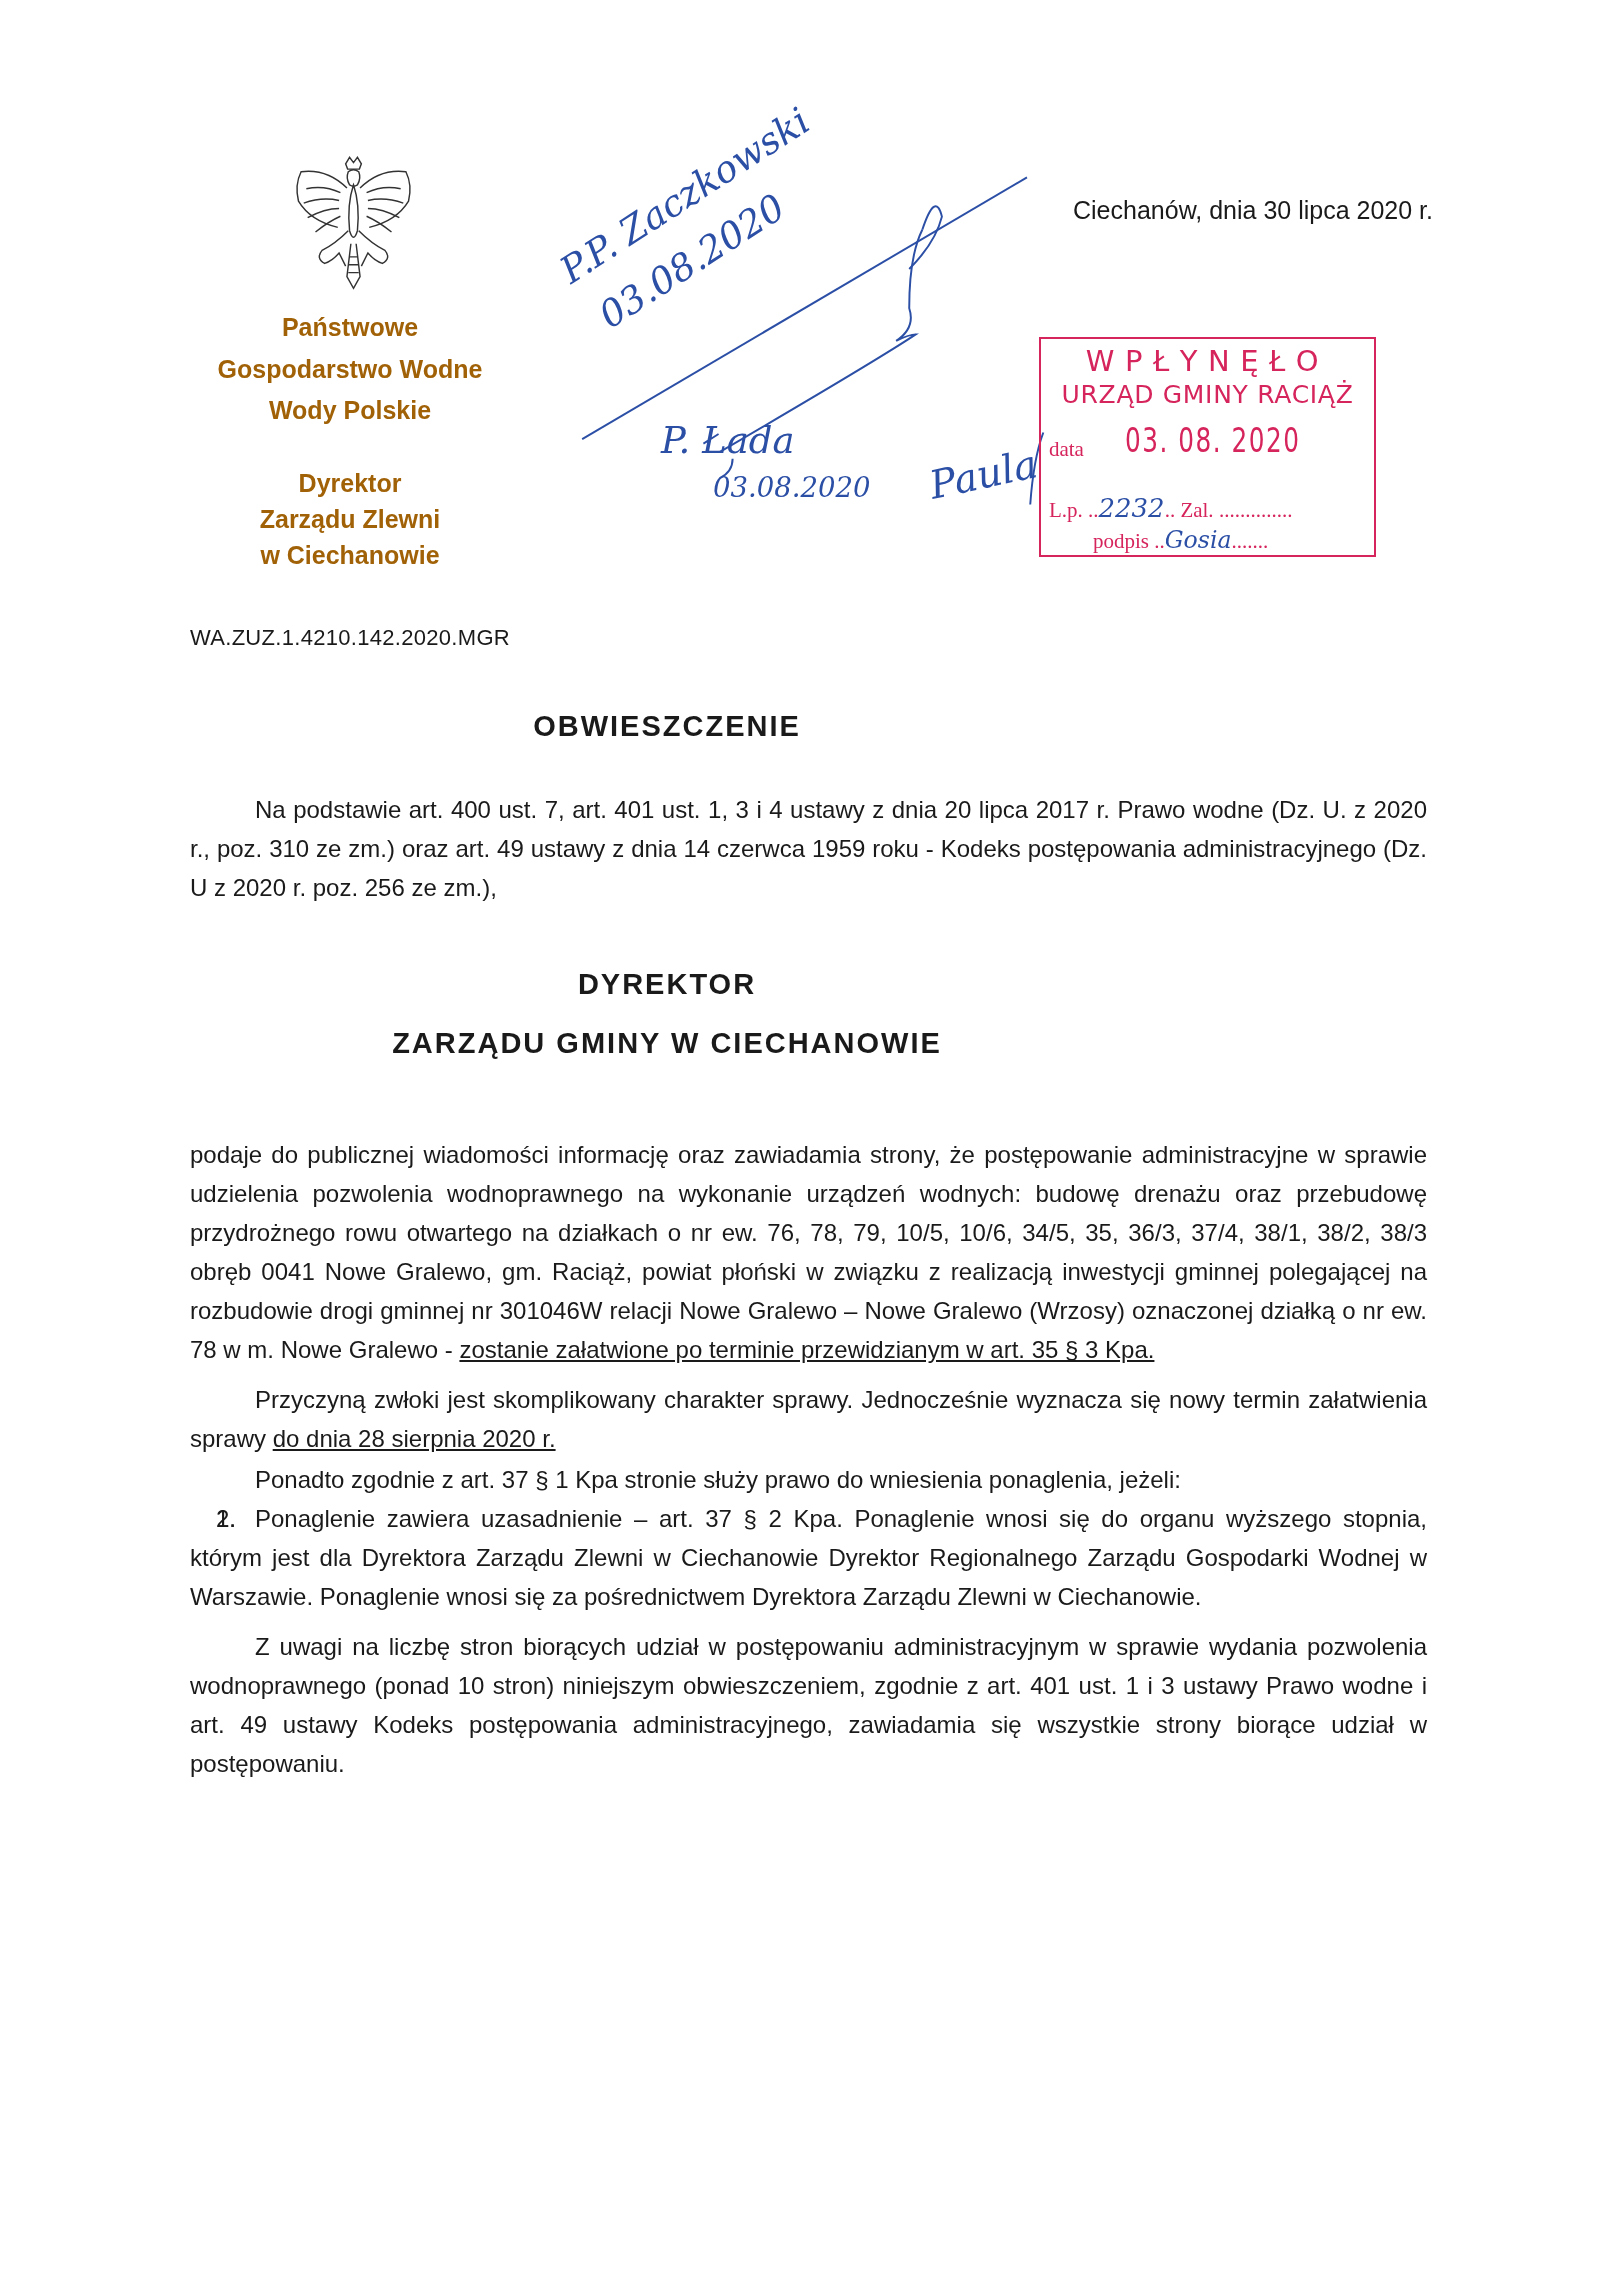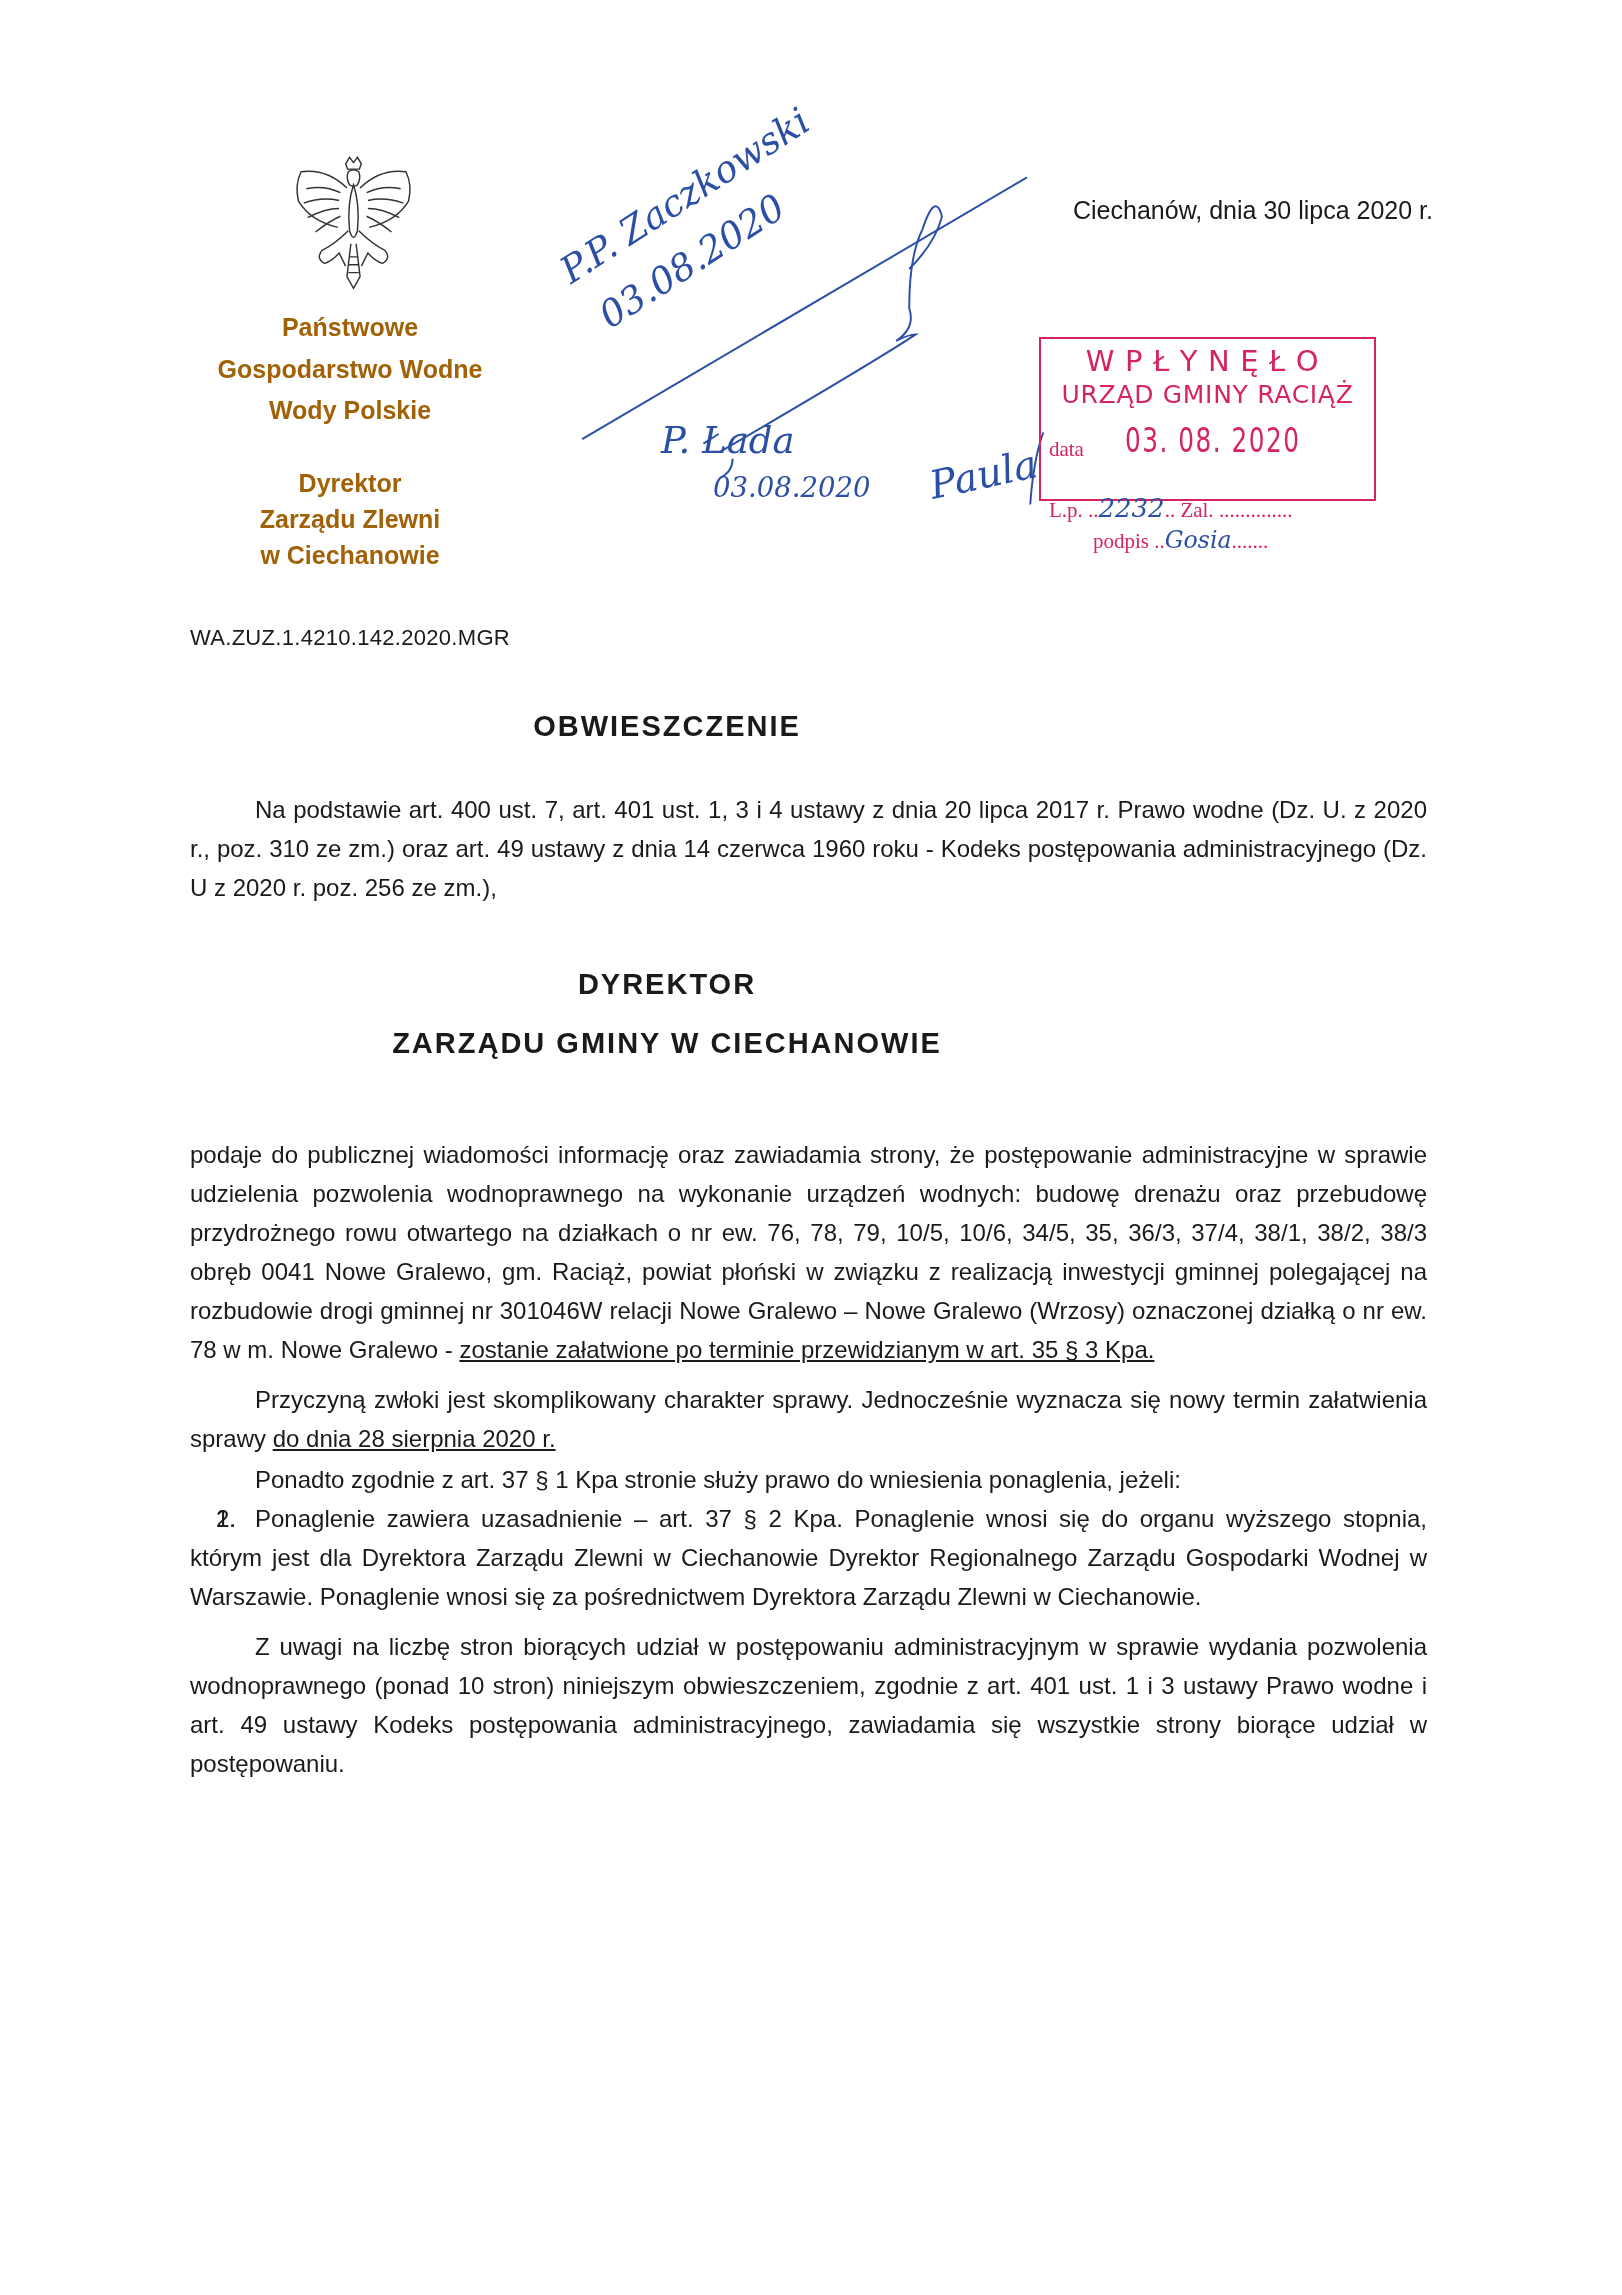--- a/index.html
+++ b/index.html
@@ -3,21 +3,21 @@
 <meta charset="utf-8">
 <style>
   html, body { margin:0; padding:0; background:#ffffff; }
   body { width:1622px; height:2295px; position:relative; overflow:hidden;
          font-family:"Liberation Sans", sans-serif; color:#1a1a1a; }
   .abs { position:absolute; }
   .emblem { left:288px; top:152px; width:131px; height:141px; }
   .org { position:absolute; left:196px; width:308px; text-align:center;
          font-weight:bold; font-size:25px; line-height:1; color:#a16207; }
   .date-line { left:1073px; top:196px; font-size:25px; white-space:nowrap; }
-  .stamp { left:1039px; top:337px; width:337px; height:164px;
+  .stamp { left:1039px; top:337px; width:337px; height:220px;
            border:2.6px solid #d6245c; box-sizing:border-box; color:#d6245c; }
   .stamp .s1 { position:absolute; left:0; right:0; top:5.2px; text-align:center;
                font-size:29px; letter-spacing:10.5px; font-family:"DejaVu Sans", sans-serif; }
   .stamp .s2 { position:absolute; left:0; right:0; top:41px; text-align:center;
                font-size:25px; letter-spacing:0.7px; font-family:"DejaVu Sans", sans-serif; }
   .stamp .s3l { position:absolute; left:7.9px; top:98px; font-size:21px;
                 font-family:"Liberation Serif", serif; }
   .stamp .s3v { position:absolute; left:84px; top:82px; font-size:33px;
                 font-family:"DejaVu Sans", sans-serif; letter-spacing:2px; transform:scaleX(0.75); transform-origin:left; }
   .stamp .s4 { position:absolute; left:7.9px; top:154px; font-size:21px;
@@ -97,21 +97,21 @@
     <span>podpis</span>
     <span>..</span><span class="hand" style="font-size:23.6px;">Gosia</span><span>.......</span>
   </div>
 </div>
 
 <div class="abs ref">WA.ZUZ.1.4210.142.2020.MGR</div>
 
 <div class="abs title t1">OBWIESZCZENIE</div>
 
 <div class="body-text" style="top:790px;">
-  <p class="para indent">Na podstawie art. 400 ust. 7, art. 401 ust. 1, 3 i 4 ustawy z dnia 20 lipca 2017 r. Prawo wodne (Dz. U. z 2020 r., poz. 310 ze zm.) oraz art. 49 ustawy z dnia 14 czerwca 1960 roku - Kodeks postępowania administracyjnego (Dz. U z 2020 r. poz. 256 ze zm.),</p>
+  <p class="para indent">Na podstawie art. 400 ust. 7, art. 401 ust. 1, 3 i 4 ustawy z dnia 20 lipca 2017 r. Prawo wodne (Dz. U. z 2020 r., poz. 310 ze zm.) oraz art. 49 ustawy z dnia 14 czerwca 1959 roku - Kodeks postępowania administracyjnego (Dz. U z 2020 r. poz. 256 ze zm.),</p>
 </div>
 
 <div class="abs title t2">DYREKTOR</div>
 <div class="abs title t3">ZARZĄDU GMINY W CIECHANOWIE</div>
 
 <div class="body-text" style="top:1135px;">
   <p class="para">
     <span>podaje do publicznej wiadomości informację oraz zawiadamia strony, że postępowanie administracyjne w sprawie udzielenia pozwolenia wodnoprawnego na wykonanie urządzeń wodnych: budowę drenażu oraz przebudowę przydrożnego rowu otwartego na działkach o nr ew. 76, 78, 79, 10/5, 10/6, 34/5, 35, 36/3, 37/4, 38/1, 38/2, 38/3 obręb 0041 Nowe Gralewo, gm. Raciąż, powiat płoński w związku z realizacją inwestycji gminnej polegającej na rozbudowie drogi gminnej nr 301046W relacji Nowe Gralewo – Nowe Gralewo (Wrzosy) oznaczonej działką o nr ew. 78 w m. Nowe Gralewo - </span><span class="ul">zostanie załatwione po terminie przewidzianym w art. 35 § 3 Kpa.</span>
   </p>
   <p class="para indent" style="margin-top:10.5px;">

